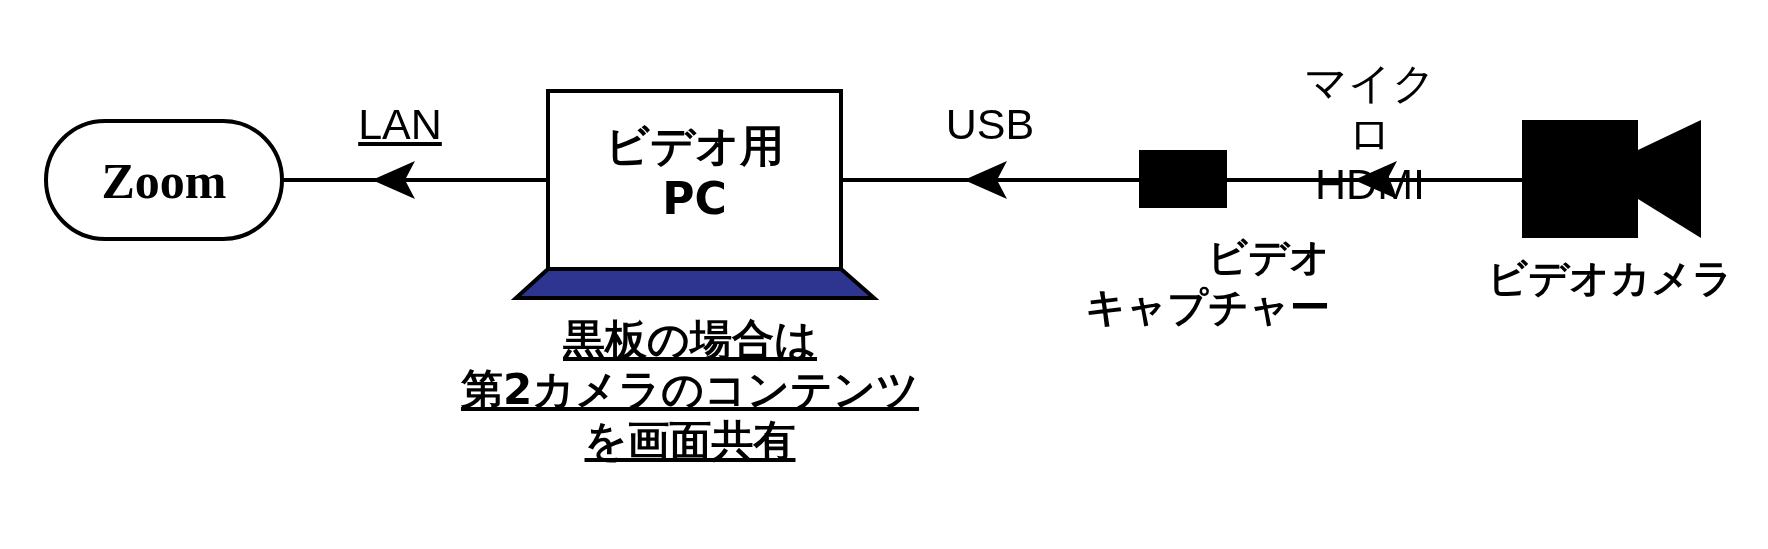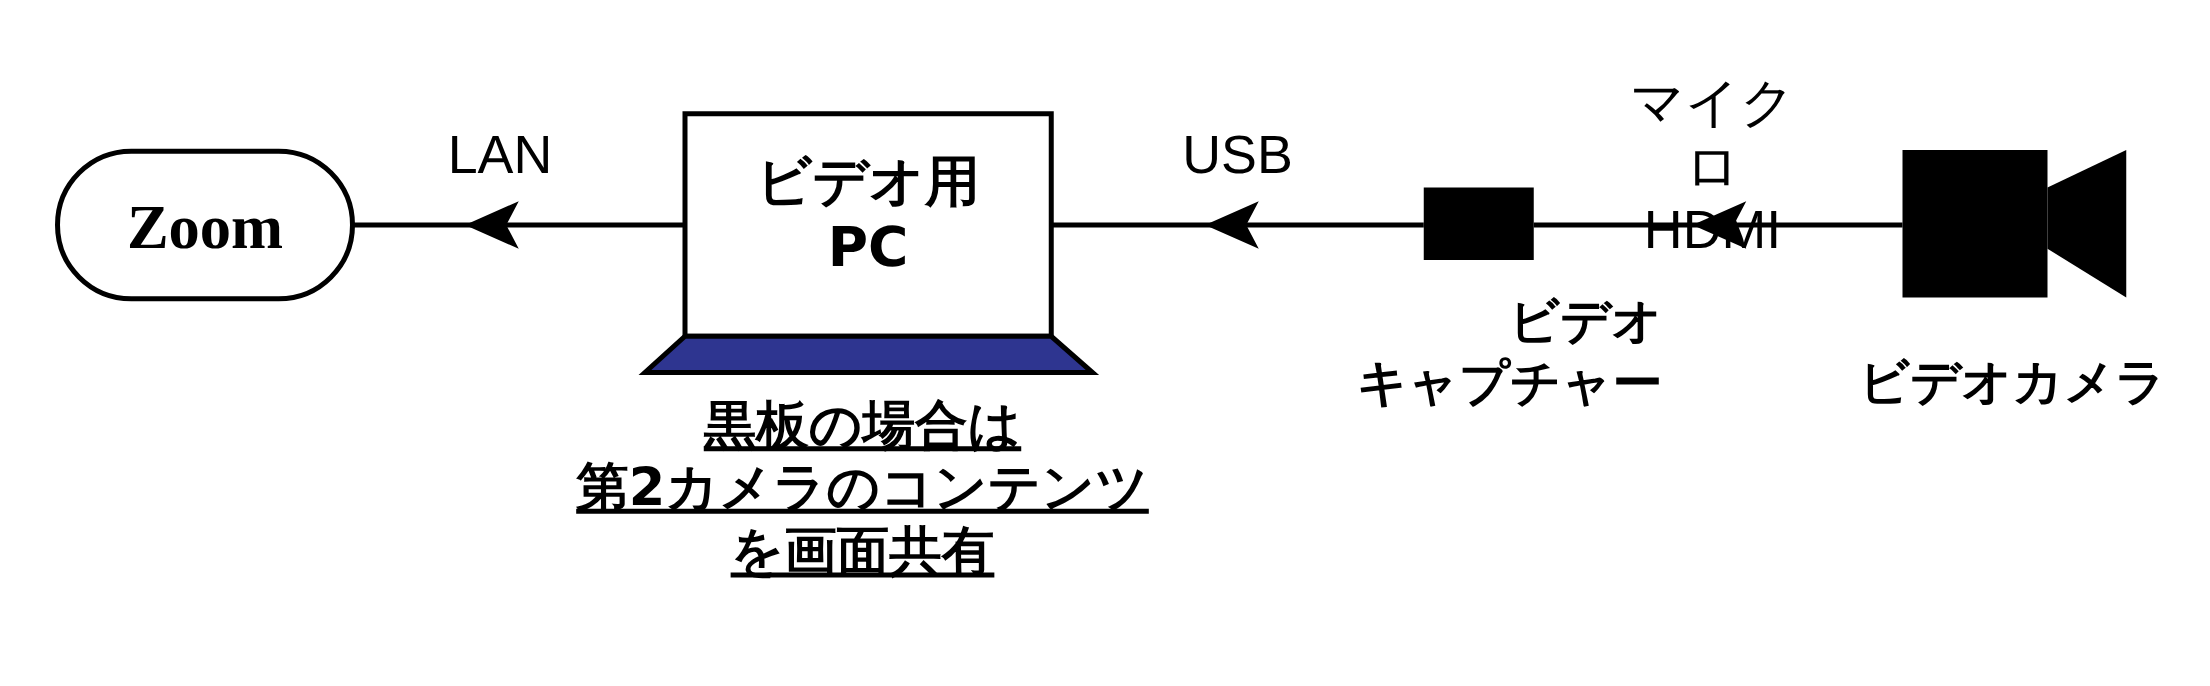--- a/index.html
+++ b/index.html
@@ -41,20 +41,20 @@
 <div class="lbl node" style="left:548px; top:120px; width:293px; font-size:44px; line-height:1.2;">ビデオ用
 PC</div>
 
 <div class="lbl node" style="left:420px; top:315px; width:540px; font-size:42px; line-height:1.2;text-decoration:underline;">黒板の場合は
 第2カメラのコンテンツ
 を画面共有</div>
 
 <div class="lbl node" style="left:1040px; top:232px; width:290px; font-size:40px; line-height:1.25;text-align:right;">ビデオ
 キャプチャー</div>
 
-<div class="lbl node" style="left:1460px; top:254px; width:300px; font-size:40px;margin-top:28px;">ビデオカメラ</div>
+<div class="lbl node" style="left:1460px; top:254px; width:300px; font-size:40px;">ビデオカメラ</div>
 
-<div class="lbl conn" style="left:340px; top:98px; width:120px;">LAN</div>
+<div class="lbl conn" style="left:340px; top:98px; width:120px;text-decoration:underline;">LAN</div>
 
 <div class="lbl conn" style="left:930px; top:98px; width:120px;text-align:center;">USB</div>
 
 <div class="lbl conn" style="left:1285px; top:58px; width:170px; line-height:1.18;">マイクロ
 HDMI</div>
 
 </body></html>

